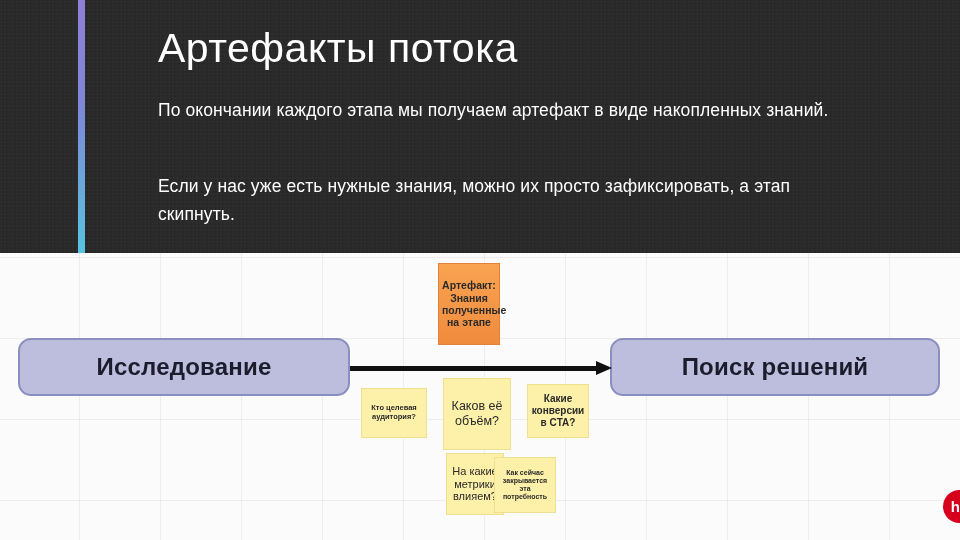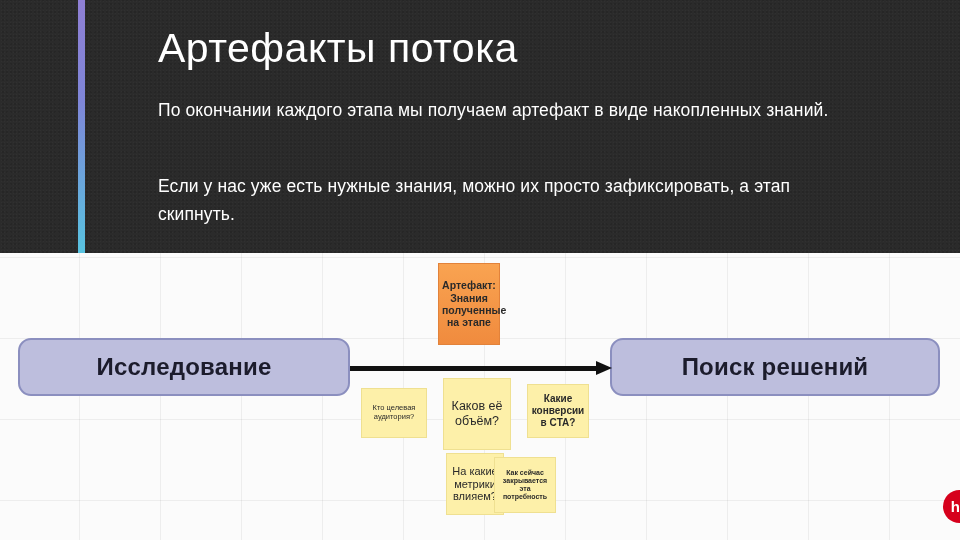--- a/index.html
+++ b/index.html
@@ -161,21 +161,21 @@
     font-weight: bold;
   }
   #note-artifact .inner { width: 100%; }
   #note-artifact .lbl { display: block; }
   #note-audience {
     left: 361px;
     top: 135px;
     width: 66px;
     height: 50px;
     font-size: 7.5px;
-    font-weight: normal;
+    font-weight: bold;
   }
   #note-volume {
     left: 443px;
     top: 125px;
     width: 68px;
     height: 72px;
     font-size: 12.5px;
   }
   #note-conversion {
     left: 527px;

